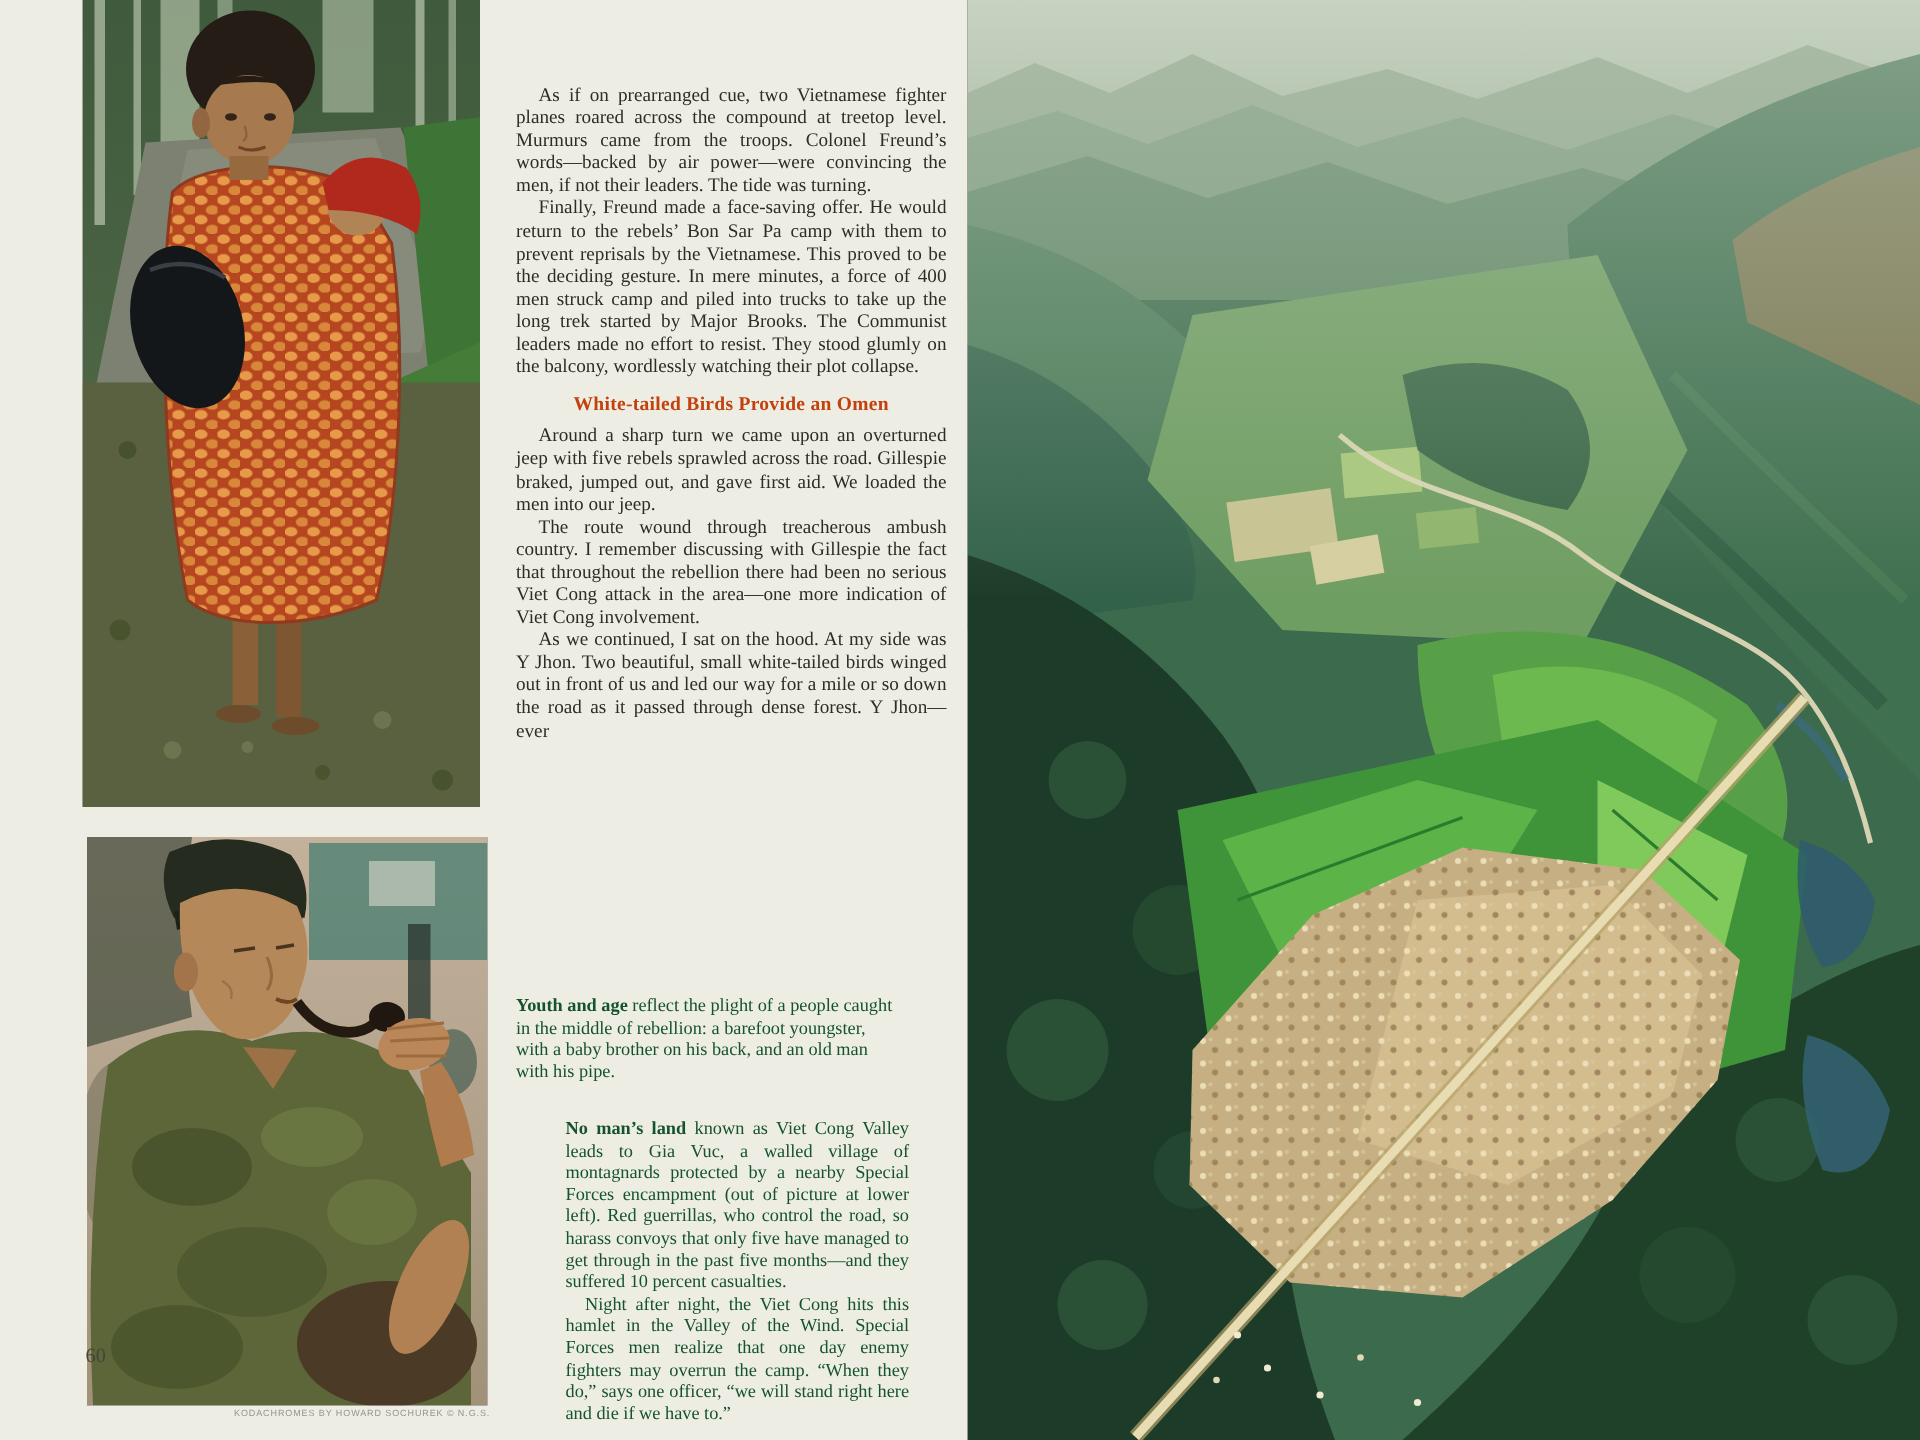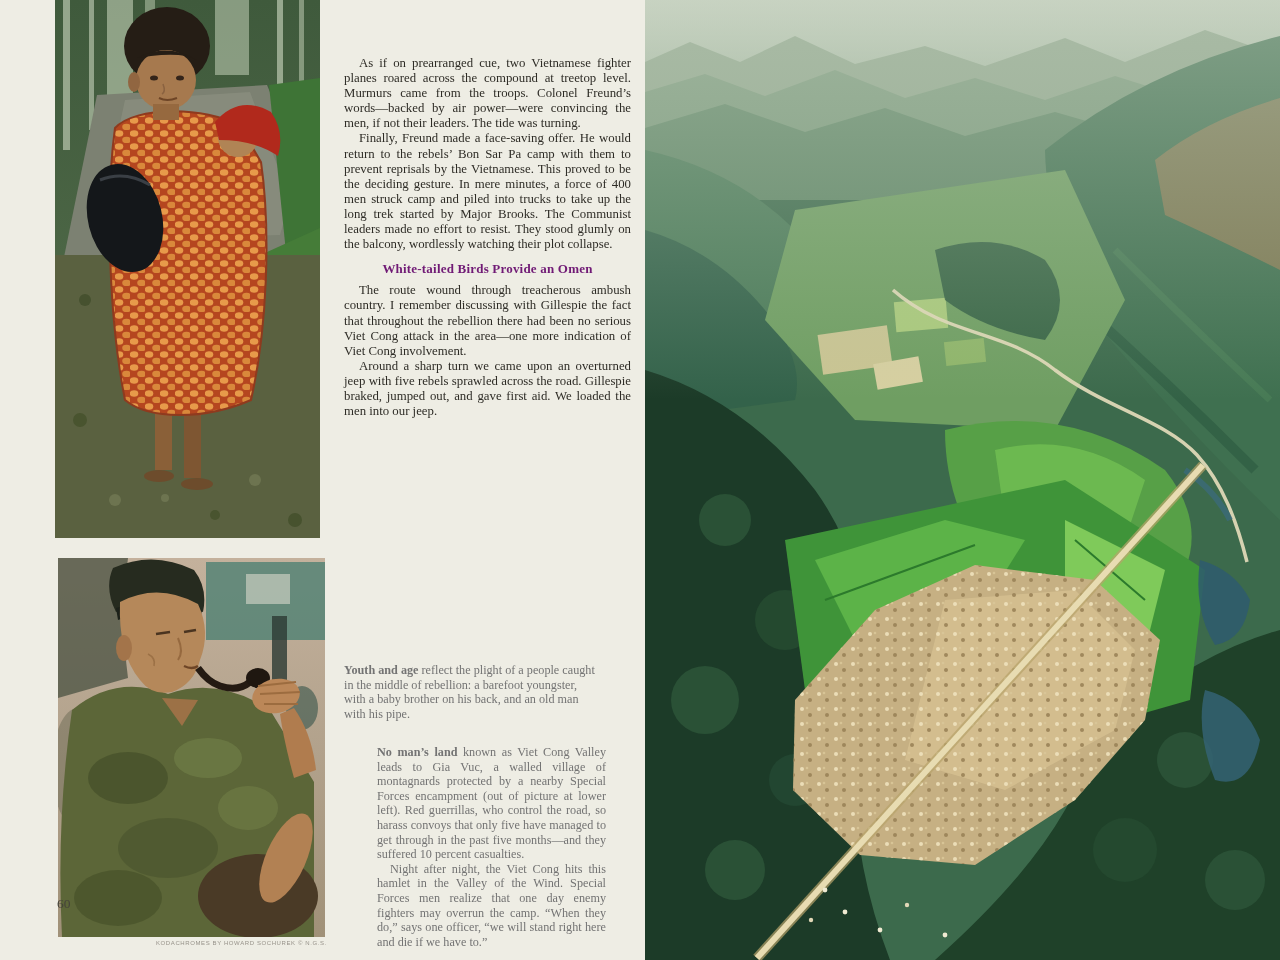--- a/index.html
+++ b/index.html
@@ -15,24 +15,24 @@
   #photo-man{left:58px;top:558px;width:267px;height:379px;}
   #photo-valley{left:645px;top:0;width:635px;height:960px;}
 
   .text-col{
     position:absolute;left:344px;top:56px;width:287px;
     font-size:12.8px;line-height:15.1px;text-align:justify;
   }
   .text-col p{margin:0;text-indent:15px;}
   .text-col h3{
     margin:9px 0 7px 0;font-size:13px;font-weight:bold;text-align:center;
-    letter-spacing:.2px;color:#701a75;
-  }
-
-  .caption{position:absolute;font-size:12.2px;line-height:14.6px;color:#737373;}
+    letter-spacing:.2px;color:#c2410c;
+  }
+
+  .caption{position:absolute;font-size:12.2px;line-height:14.6px;color:#14532d;}
   .caption .lead{font-weight:bold;}
   #caption-youth{left:344px;top:663px;width:252px;text-align:left;}
   #caption-nml{left:377px;top:745px;width:229px;text-align:justify;}
   #caption-nml p{margin:0;}
   #caption-nml p.indent{text-indent:13px;}
 
   .pageno{position:absolute;left:57px;top:896px;font-size:13.5px;color:#45433a;}
   .credit{
     position:absolute;left:156px;top:940px;width:170px;
     font-family:"Liberation Sans","DejaVu Sans",sans-serif;
@@ -237,22 +237,23 @@
         <circle cx="300" cy="935" r="2.4" fill="#f0ead2"></circle>
 
       <rect width="635" height="400" fill="url(#mist)"></rect>
     </svg>
   </figure>
 
   <div class="text-col">
     <p>As if on prearranged cue, two Vietnamese fighter planes roared across the compound at treetop level. Murmurs came from the troops. Colonel Freund’s words—backed by air power—were convincing the men, if not their leaders. The tide was turning.</p>
     <p>Finally, Freund made a face-saving offer. He would return to the rebels’ Bon Sar Pa camp with them to prevent reprisals by the Vietnamese. This proved to be the deciding gesture. In mere minutes, a force of 400 men struck camp and piled into trucks to take up the long trek started by Major Brooks. The Communist leaders made no effort to resist. They stood glumly on the balcony, wordlessly watching their plot collapse.</p>
     <h3>White-tailed Birds Provide an Omen</h3>
+    <p>Around a sharp turn we came upon an overturned jeep with five rebels sprawled across the road. Gillespie braked, jumped out, and gave first aid. We loaded the men into our jeep.</p>
     <p>The route wound through treacherous ambush country. I remember discussing with Gillespie the fact that throughout the rebellion there had been no serious Viet Cong attack in the area—one more indication of Viet Cong involvement.</p>
-    <p>Around a sharp turn we came upon an overturned jeep with five rebels sprawled across the road. Gillespie braked, jumped out, and gave first aid. We loaded the men into our jeep.</p>
+    <p>As we continued, I sat on the hood. At my side was Y Jhon. Two beautiful, small white-tailed birds winged out in front of us and led our way for a mile or so down the road as it passed through dense forest. Y Jhon—ever</p>
   </div>
 
   <div class="caption" id="caption-youth">
     <span class="lead">Youth and age</span><span> reflect the plight of a people caught in the middle of rebellion: a barefoot youngster, with a baby brother on his back, and an old man with his pipe.</span>
   </div>
 
   <div class="caption" id="caption-nml">
     <p><span class="lead">No man’s land</span><span> known as Viet Cong Valley leads to Gia Vuc, a walled village of montagnards protected by a nearby Special Forces encampment (out of picture at lower left). Red guerrillas, who control the road, so harass convoys that only five have managed to get through in the past five months—and they suffered 10 percent casualties.</span></p>
     <p class="indent">Night after night, the Viet Cong hits this hamlet in the Valley of the Wind. Special Forces men realize that one day enemy fighters may overrun the camp. “When they do,” says one officer, “we will stand right here and die if we have to.”</p>
   </div>

